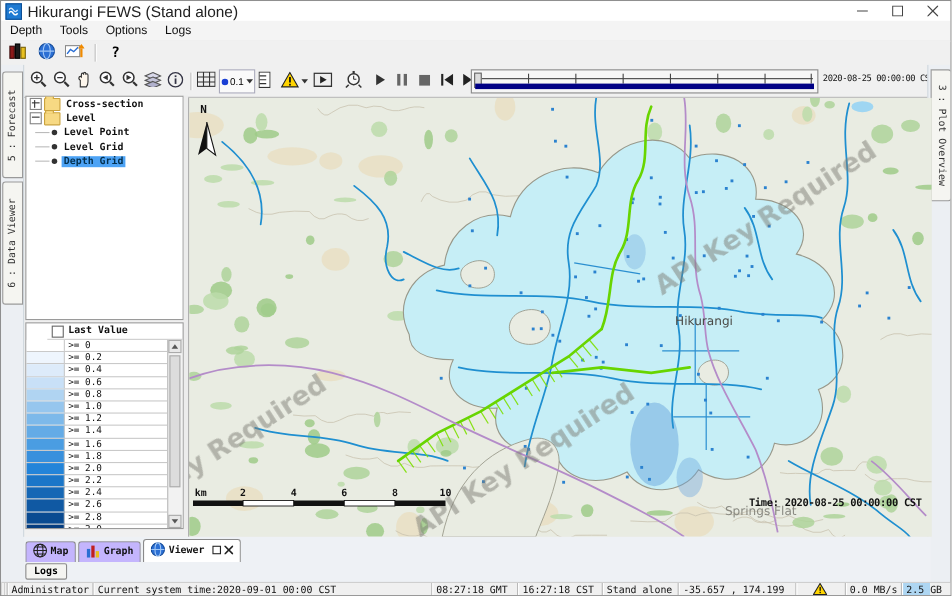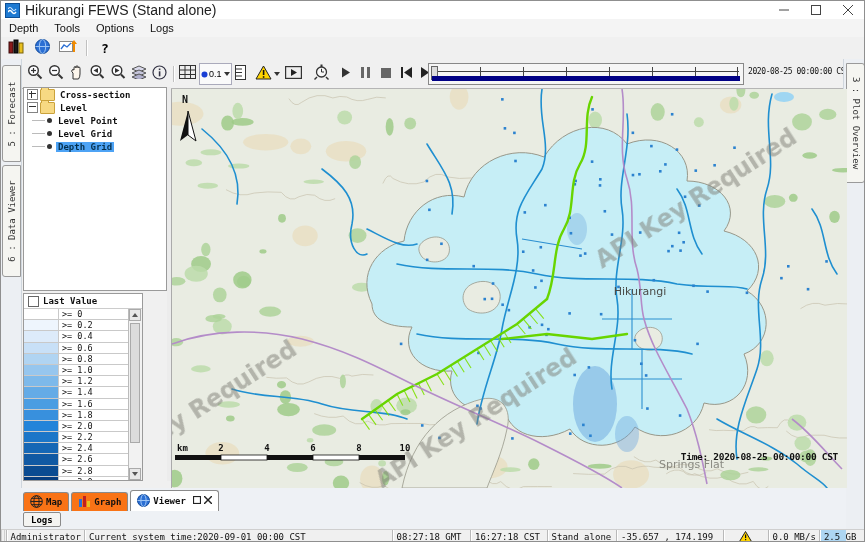--- a/index.html
+++ b/index.html
@@ -45,40 +45,40 @@
   .texp{width:9px;height:9px;border:1px solid #848484;background:#fff;position:relative;flex:0 0 auto;margin-right:2px;}
   .texp::after{content:"";position:absolute;left:1px;right:1px;top:3px;height:1px;background:#333;}
   .texp.plus::before{content:"";position:absolute;top:1px;bottom:1px;left:3px;width:1px;background:#333;}
   .tfolder{width:13px;height:10px;background:#f7d983;border:1px solid #caa23c;border-radius:1px;position:relative;flex:0 0 auto;margin-right:3px;}
   .tfolder::before{content:"";position:absolute;top:-3px;left:0;width:6px;height:2px;background:#f7d983;border:1px solid #caa23c;border-bottom:none;}
   .tindent{width:13px;flex:0 0 auto;border-top:1px solid #bbb;margin-left:5px;margin-right:0;}
   .tdot{width:5px;height:5px;border-radius:50%;background:#333;flex:0 0 auto;margin:0 4px 0 2px;}
   .tlabel{padding:0 2px;}
   .tlabel.sel{background:#4da3f5;color:#04304e;}
   
-  .legendpanel{position:absolute;left:22px;top:292px;width:120px;height:188px;background:#fff;border:1px solid #9a9a9a;box-sizing:border-box;overflow:hidden;}
+  .legendpanel{position:absolute;left:22px;top:292px;width:144px;height:188px;background:#fff;border:1px solid #9a9a9a;box-sizing:border-box;overflow:hidden;padding-left:19px;}
   .lheader{height:14px;display:flex;align-items:center;gap:4px;padding-left:4px;border-bottom:1px solid #ccc;font-weight:bold;font-size:9px;}
   .cbox{width:9px;height:9px;border:1px solid #666;background:#fff;flex:0 0 auto;}
   .llist{position:absolute;left:0;top:15px;right:13px;bottom:0;border-right:1px solid #bbb;}
   .lrow{display:flex;height:10.2px;border-bottom:1px solid #c9c9c9;}
   .sw{width:34px;border-right:1px solid #c9c9c9;flex:0 0 auto;}
   .lv{padding-left:3px;font-size:8.5px;line-height:10px;white-space:nowrap;}
   .lscroll{position:absolute;top:15px;right:0;bottom:0;width:13px;background:#f2f2f2;border-left:1px solid #bbb;}
   .sbtn{position:absolute;left:0;width:12px;height:12px;background:#e8e8e8;border:1px solid #aaa;box-sizing:border-box;display:flex;align-items:center;justify-content:center;}
   .sbtn.up{top:0;} .sbtn.down{bottom:0;}
   .arr-up{width:0;height:0;border-left:3px solid transparent;border-right:3px solid transparent;border-bottom:4px solid #555;}
   .arr-down{width:0;height:0;border-left:3px solid transparent;border-right:3px solid transparent;border-top:4px solid #555;}
   .sthumb{position:absolute;left:1px;top:14px;width:10px;height:120px;background:#dcdcdc;border:1px solid #aaa;box-sizing:border-box;}
   .splitter{position:absolute;left:166px;top:86px;width:4px;height:394px;background:#ececec;}
   
   .mapwrap{position:absolute;left:170px;top:88px;width:675px;height:399px;background:#e9ece2;border-left:1px solid #aaa;box-sizing:content-box;overflow:hidden;}
   
   .bottombar{position:absolute;left:20px;top:487px;width:825px;height:41px;background:#eef1f5;}
   .btabs{position:absolute;left:2px;top:2px;display:flex;align-items:flex-end;gap:2px;}
-  .btab{height:18px;display:flex;align-items:center;gap:3px;padding:0 6px;background:#f97316;border:1px solid #8a8a8a;border-bottom:none;border-radius:3px 3px 0 0;font-size:9px;font-weight:bold;}
+  .btab{height:18px;display:flex;align-items:center;gap:3px;padding:0 6px;background:#c4b5fd;border:1px solid #8a8a8a;border-bottom:none;border-radius:3px 3px 0 0;font-size:9px;font-weight:bold;}
   .btab.active{background:#ffffff;height:20px;}
   .tabctl{display:flex;align-items:center;gap:3px;margin-left:4px;}
   .logsbtn{position:absolute;left:2px;top:24px;height:15px;padding:0 7px;background:#f4f4f1;border:1px solid #8a8a8a;border-radius:2px;font-size:9px;font-weight:bold;font-family:"DejaVu Sans Mono",monospace;}
   
   .statusbar{position:absolute;left:0;top:528px;width:100%;height:14px;background:#f0f0f0;border-top:1px solid #cfcfcf;display:flex;align-items:center;font-size:9px;white-space:nowrap;}
   .scell{height:100%;display:flex;align-items:center;padding:0 4px;border-right:1px solid #b9b9b9;box-shadow:inset 1px 0 0 #fff;box-sizing:border-box;overflow:hidden;}
   .grip{width:5px;height:100%;border-right:1px solid #b9b9b9;background:repeating-linear-gradient(90deg,#cfcfcf 0 1px,#f0f0f0 1px 3px);}
   .memcell{background:linear-gradient(to right,#aed6f2 0 58%,#f0f0f0 58%);}
 </style>
 </head>

